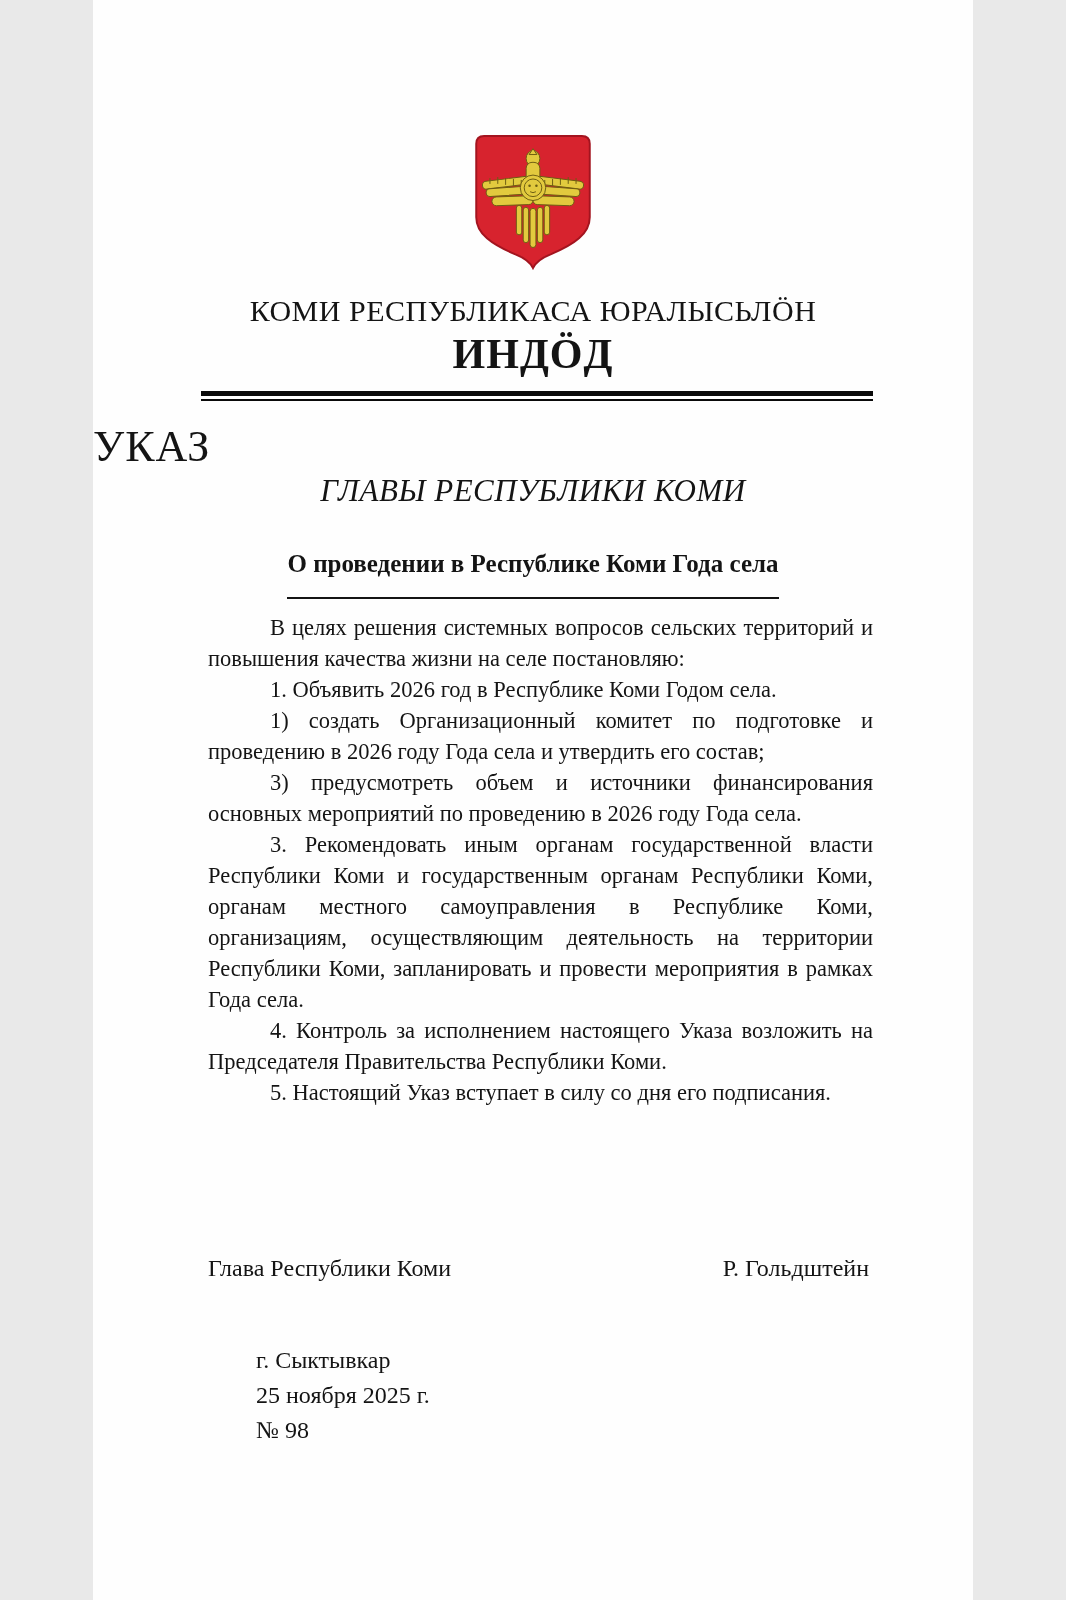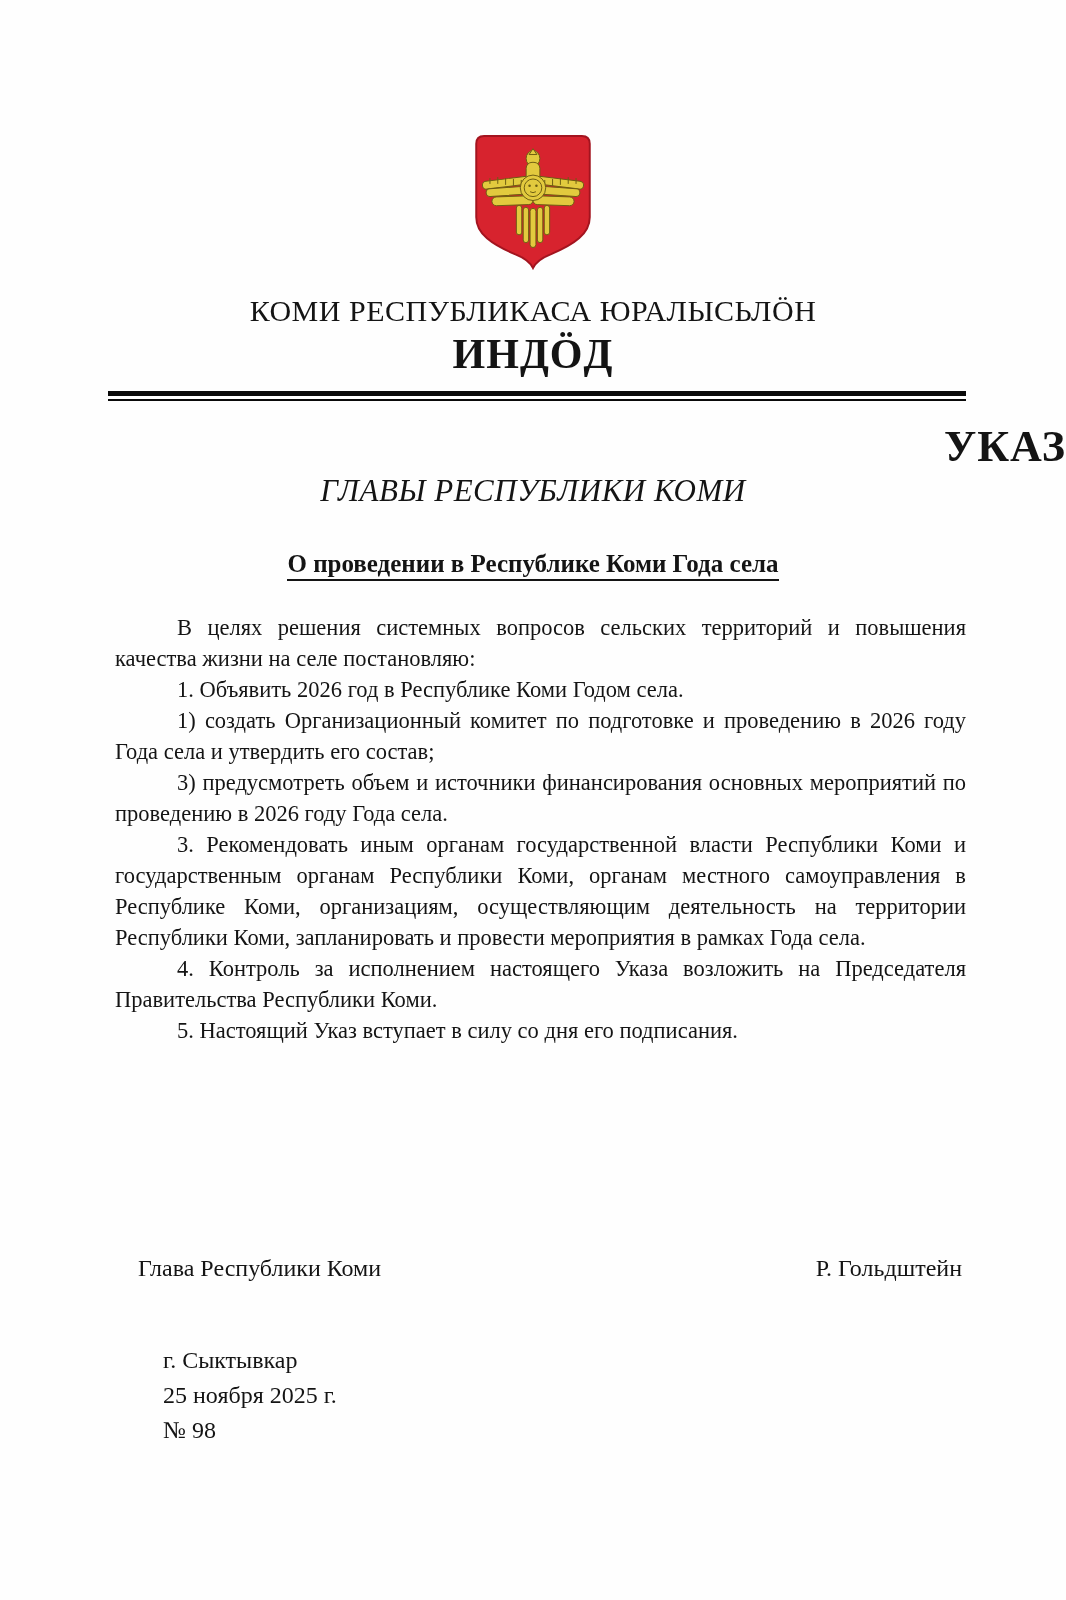--- a/index.html
+++ b/index.html
@@ -1,18 +1,18 @@
 <!DOCTYPE html>
 <html><head>
 <meta charset="utf-8">
 <style>
   html, body { margin: 0; padding: 0; background: #e9e9e9; }
   .page {
     position: relative;
-    width: 1066px;
+    width: 880px;
     height: 1600px;
     margin: 0 auto;
     background: #fefefe;
     font-family: "Liberation Serif", "DejaVu Serif", serif;
     color: #141414;
     overflow: hidden;
   }
   .emblem {
     display: block;
     margin: 133px auto 0 auto;
@@ -34,63 +34,62 @@
     letter-spacing: 1px;
   }
   .double-rule {
     margin: 13px 100px 0 108px;
     height: 3px;
     border-top: 5px solid #0a0a0a;
     border-bottom: 2px solid #0a0a0a;
   }
   .doc-type {
     margin-top: 24px;
-    text-align: right;
+    text-align: left;
     font-size: 44px;
-    font-weight: bold;
+    font-weight: normal;
     letter-spacing: 1px;
     line-height: 1.0;
   }
   .doc-issuer {
     margin-top: 6px;
     text-align: center;
     font-size: 31px;
     letter-spacing: 0.5px;
     line-height: 1.0;
     font-style: italic;
   }
   .doc-title {
     margin-top: 44px;
     text-align: center;
     font-size: 25px;
     font-weight: bold;
   }
   .doc-title span {
     border-bottom: 2px solid #141414;
-    padding-bottom: 2px;
+    padding-bottom: 20px;
   }
   .body-text {
     margin: 34px 100px 8px 115px;
     font-size: 22.5px;
     line-height: 31px;
   }
   .body-text p {
     margin: 0;
     text-align: justify;
     text-indent: 62px;
   }
   .signature-row {
     position: absolute;
     top: 1255px;
     left: 115px;
     right: 104px;
     display: flex;
     justify-content: space-between;
     font-size: 24px;
-    margin-left: 23px;
   }
   .issue-block {
     position: absolute;
     top: 1343px;
     left: 115px;
     font-size: 24px;
     line-height: 35px;
     margin-left: 48px;
   }
   .issue-block div { white-space: nowrap; }

